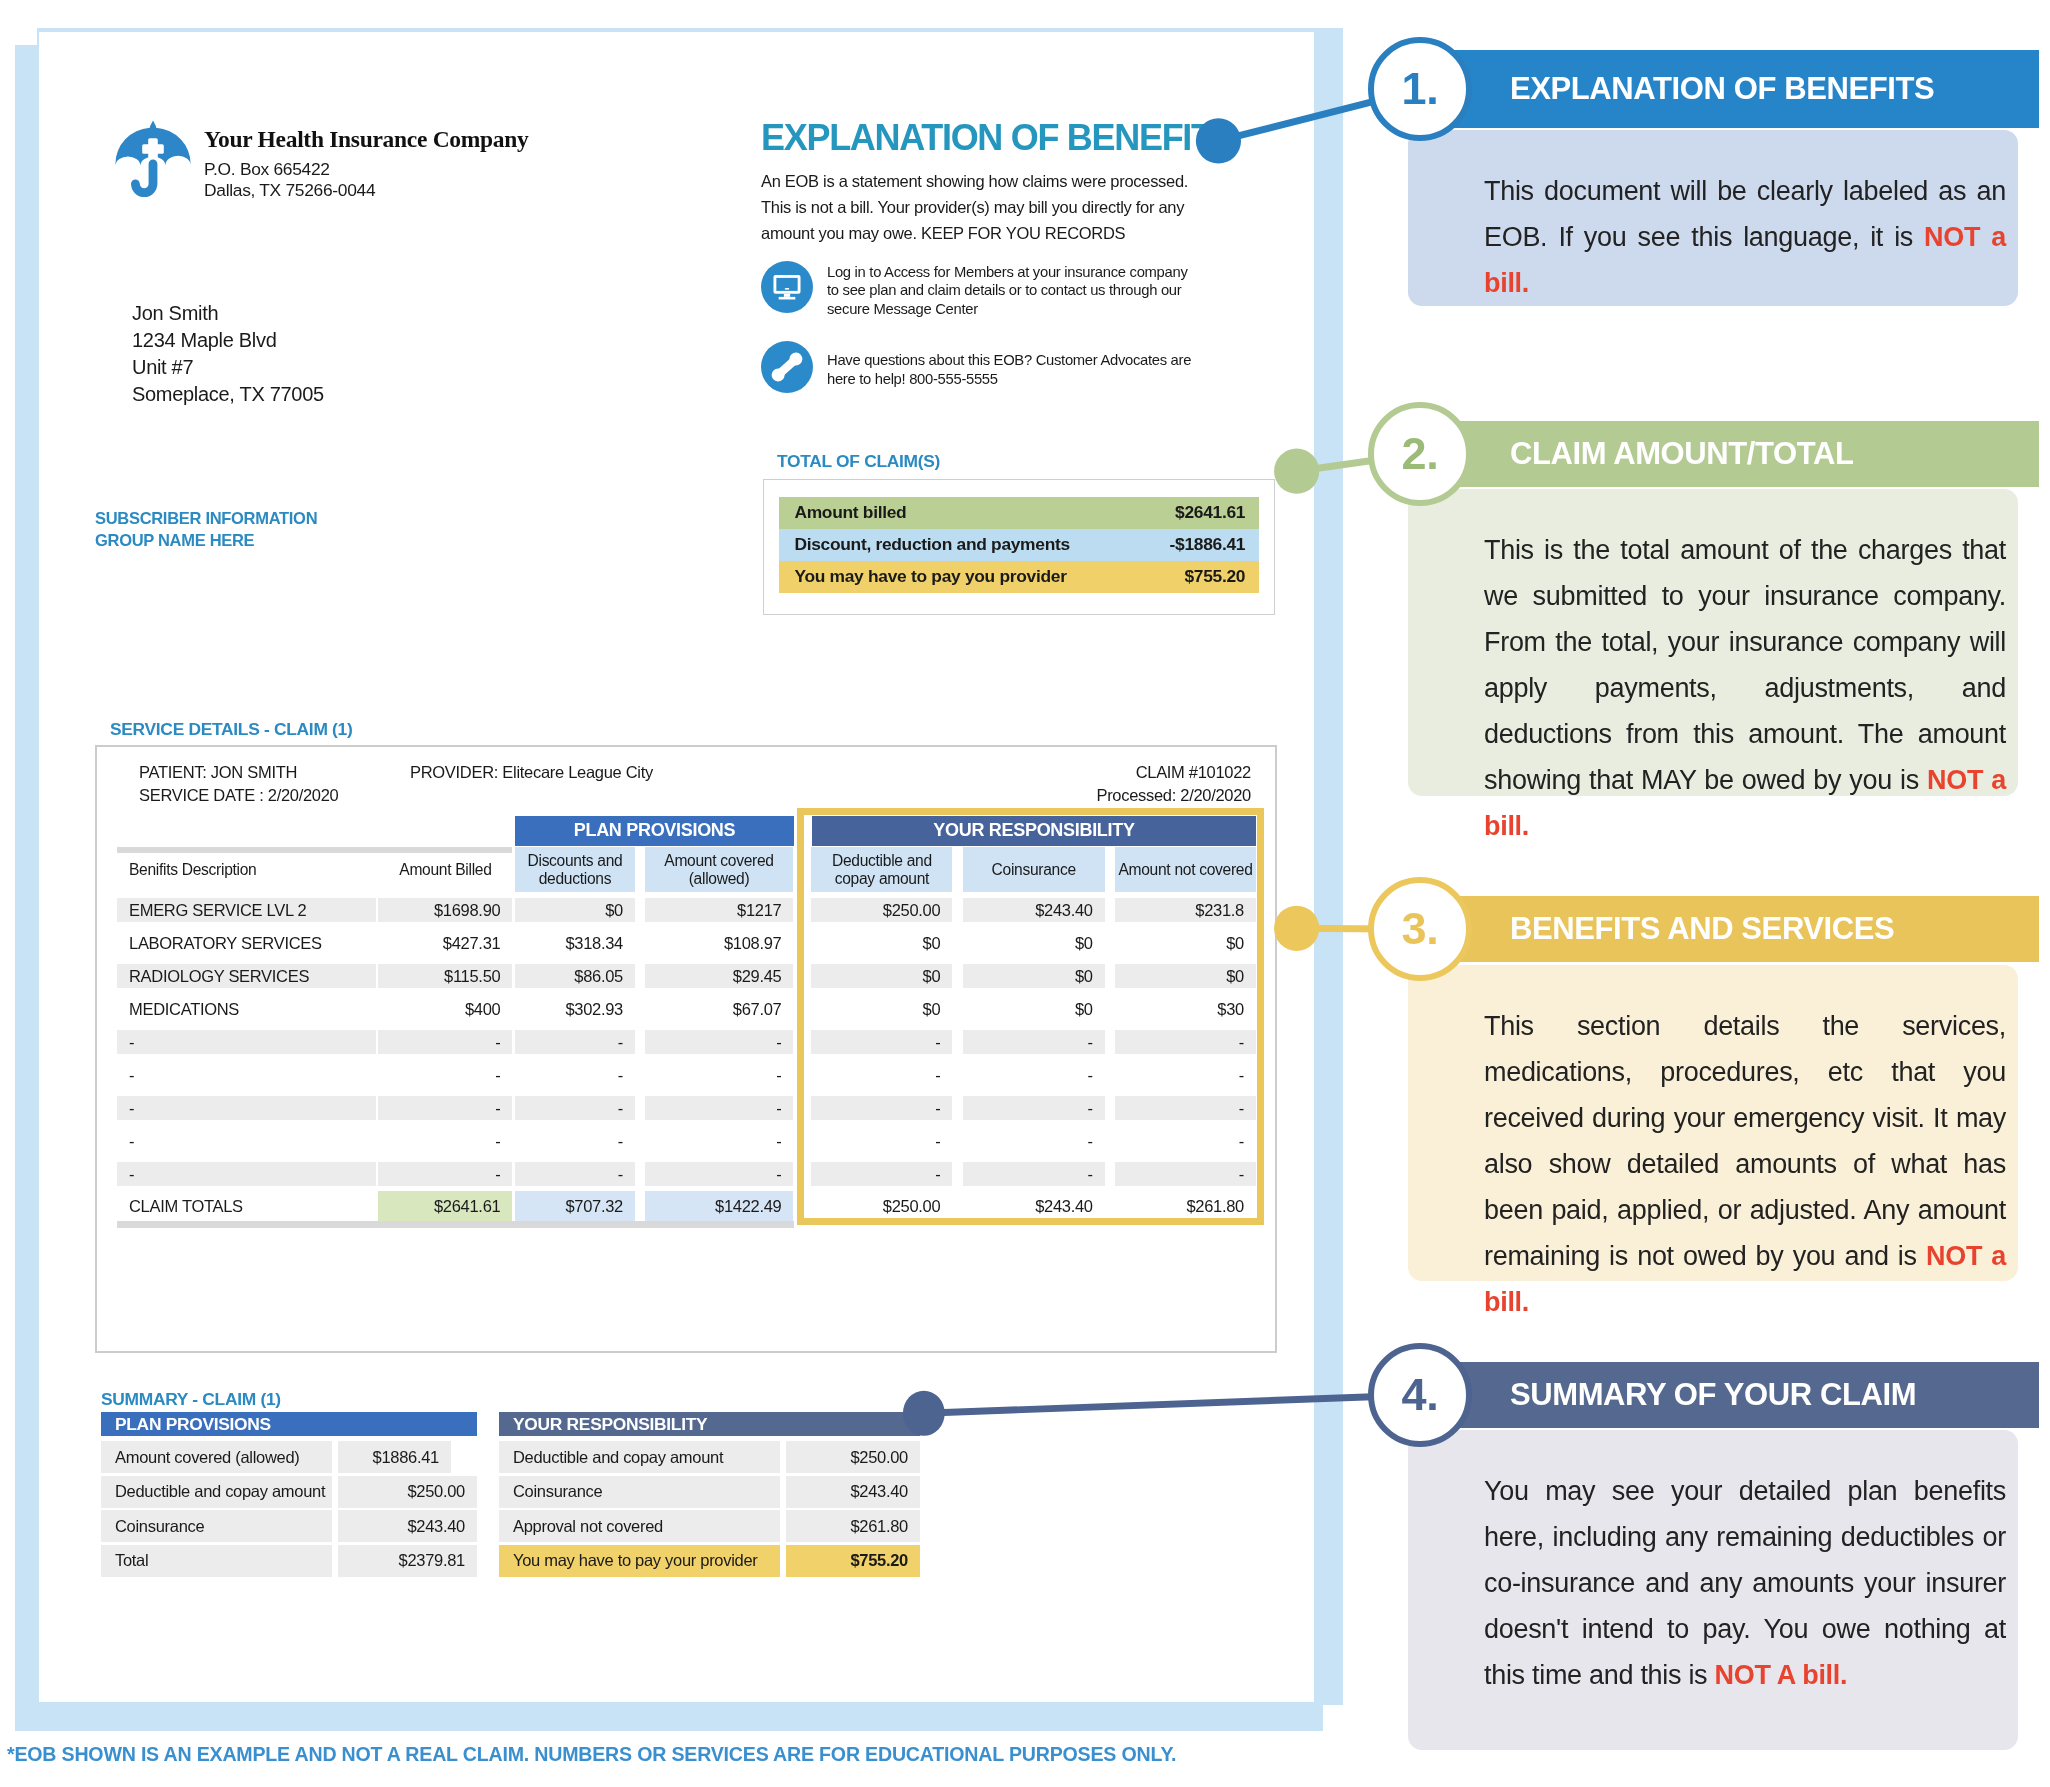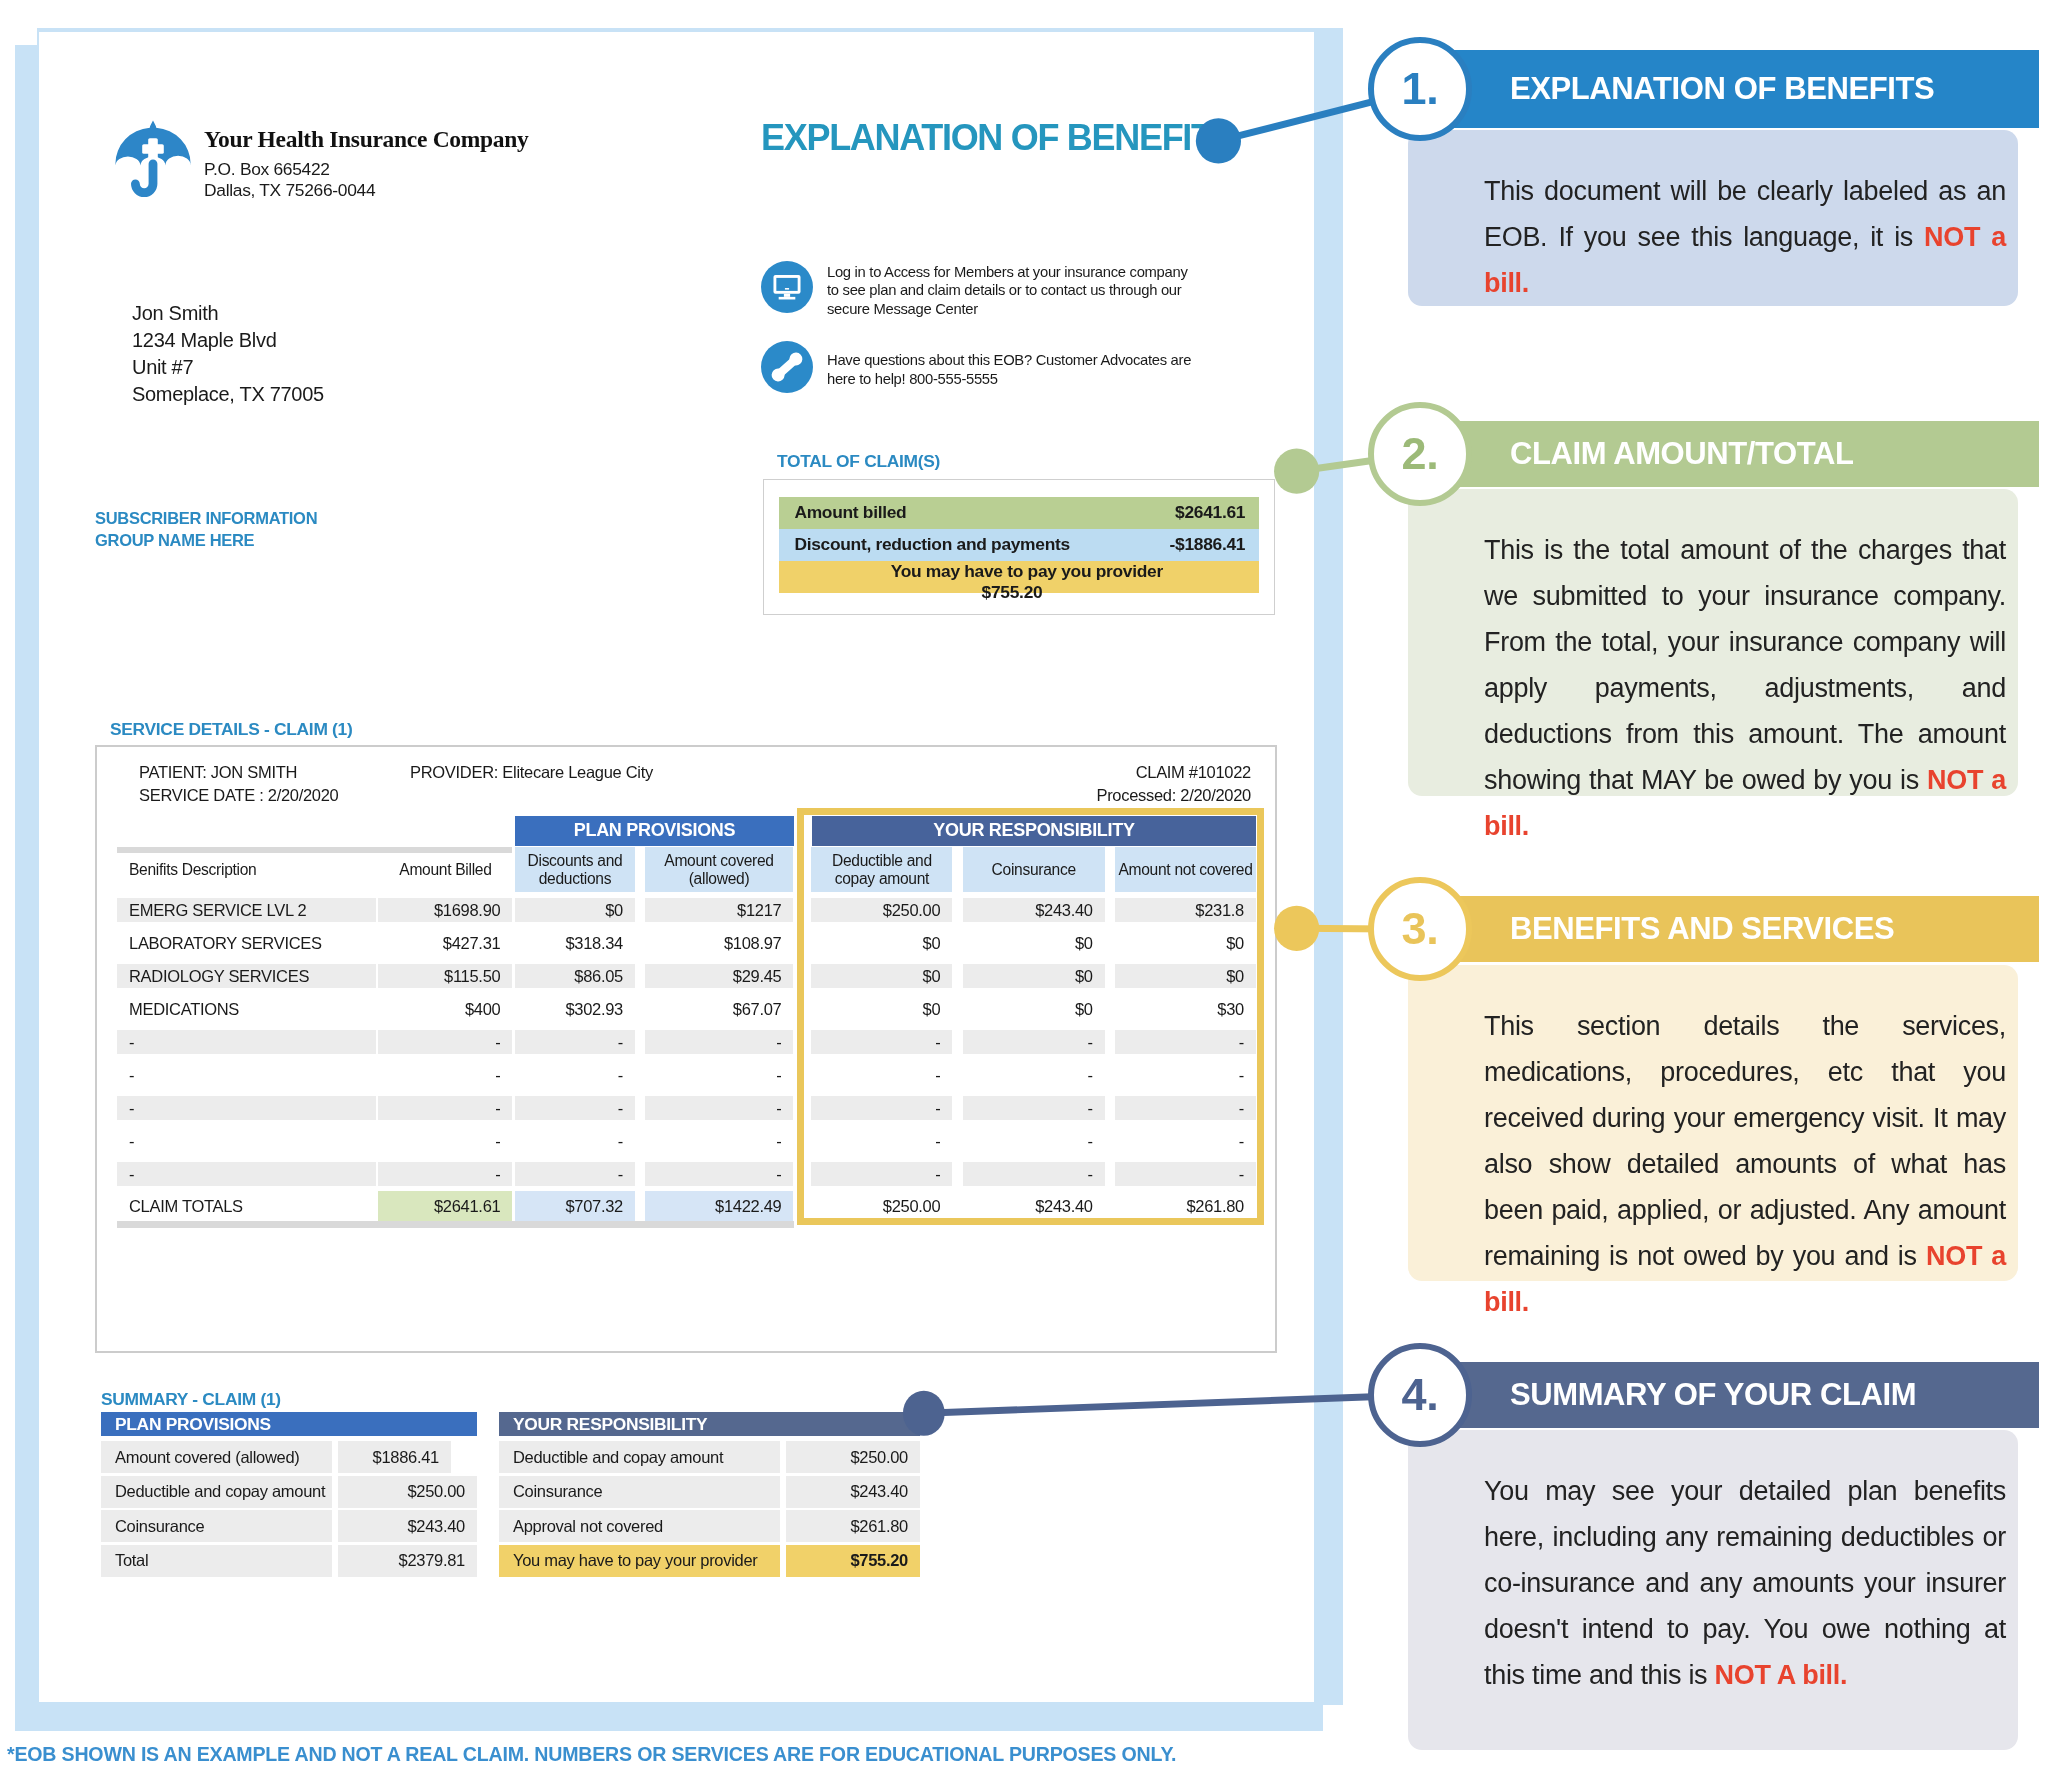--- a/index.html
+++ b/index.html
@@ -26,21 +26,21 @@
 
   
   .totals-title{left:722px;top:419px;font-size:17.4px;font-weight:bold;color:#2b8ac2;margin-left:16px;}
   .totals-box{left:724px;top:447px;width:512px;height:136px;border:1.7px solid #cfcfcf;background:#fff;box-sizing:border-box;}
   .totals-inner{position:absolute;left:14.8px;top:16.5px;right:14.8px;}
   .t-row{height:32px;display:flex;align-items:center;font-weight:bold;font-size:17.4px;}
   .t-row .lbl{padding-left:15.6px;flex:1;}
   .t-row .val{padding-right:14px;}
   .tr-green{background:#b9cf93;}
   .tr-blue{background:#bcdcf2;}
-  .tr-yellow{background:#f0d169;flex-direction:column;}
+  .tr-yellow{background:#f0d169;}
 
   
   .sub-head{left:56px;top:475px;font-size:16.5px;font-weight:bold;color:#2b8ac2;line-height:22px;}
   .member-bar{left:56px;top:522px;width:613px;height:45px;background:#e2e2e1;display:flex;align-items:center;font-weight:bold;font-size:18px;}
   .member-bar .mid{padding-left:15.6px;}
   .member-bar .grp{position:absolute;left:323px;}
 
   
   .svc-title{left:71px;top:687px;font-size:17.4px;font-weight:bold;color:#2b8ac2;}
   .svc-box{left:56px;top:713px;width:1182px;height:608px;border:2.6px solid #ccc;background:#fff;box-sizing:border-box;}
@@ -138,20 +138,21 @@
     </div>
 
     <div class="abs recipient">
       <div>Jon Smith</div>
       <div>1234 Maple Blvd</div>
       <div>Unit #7</div>
       <div>Someplace, TX 77005</div>
     </div>
 
     <div class="abs eob-title">EXPLANATION OF BENEFITS</div>
+    <div class="abs eob-intro">An EOB is a statement showing how claims were processed. This is not a bill. Your provider(s) may bill you directly for any amount you may owe. KEEP FOR YOU RECORDS</div>
 
     <div class="abs contact" style="top:229px;">
       <div class="bubble">
         <svg width="52" height="52" viewBox="0 0 100 100">
           <rect x="24" y="27" width="52" height="36" rx="4" fill="#fff"></rect>
           <rect x="29.5" y="32.5" width="41" height="25" fill="#2b8ac9"></rect>
           <rect x="46" y="52" width="8" height="3" fill="#fff"></rect>
           <rect x="44" y="63" width="12" height="6" fill="#fff"></rect>
           <rect x="34" y="69" width="32" height="5" fill="#fff"></rect>
         </svg>

